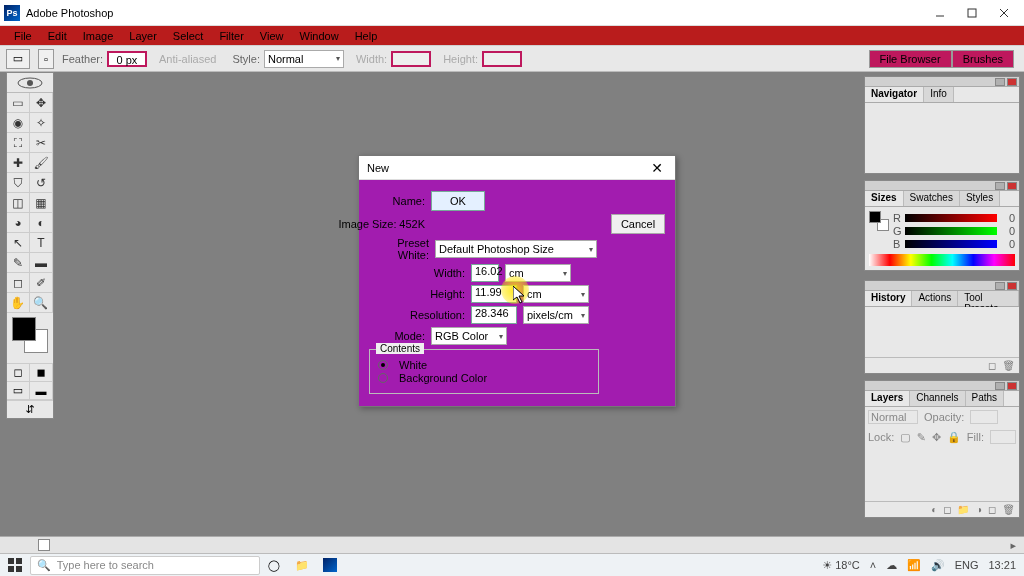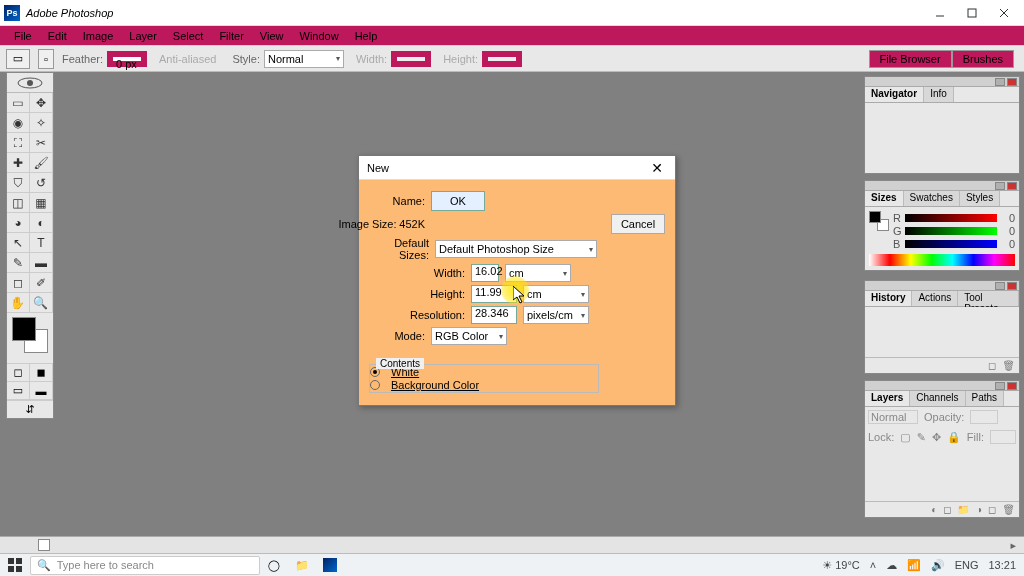--- a/index.html
+++ b/index.html
@@ -1,31 +1,31 @@
 <!DOCTYPE html>
 <html><head>
 <meta charset="utf-8">
 <style>
 * { box-sizing: border-box; margin: 0; padding: 0; font-family: Tahoma, sans-serif; font-size: 11px; }
 body { width: 1024px; height: 576px; background: #e4e4e4; overflow: hidden; position: relative; }
 
 .titlebar { height: 26px; background: #fff; display: flex; align-items: center; padding: 0 4px; border-bottom: 1px solid #ddd; }
 .titlebar .ps-icon { width: 16px; height: 16px; background: linear-gradient(135deg, #002266, #0066cc); display: flex; align-items: center; justify-content: center; margin-right: 6px; }
 .titlebar .ps-icon span { color: #fff; font-weight: bold; font-size: 9px; }
-.titlebar .title { flex: 1; font-style: italic; }
+.titlebar .title { flex: 1; }
 .titlebar .winbtn { width: 32px; height: 20px; display: flex; align-items: center; justify-content: center; cursor: default; }
 .titlebar .winbtn svg { width: 10px; height: 10px; }
 
-.menubar { height: 20px; background: #be185d; display: flex; align-items: center; padding: 0 6px; border-bottom: 1px solid #d0d0d0; }
+.menubar { height: 20px; background: #b91c1c; display: flex; align-items: center; padding: 0 6px; border-bottom: 1px solid #d0d0d0; }
 .menubar span { padding: 2px 8px; }
 
 .optionsbar { height: 26px; background: #e8e8e8; border-bottom: 1px solid #bbb; display: flex; align-items: center; padding: 0 6px; position: relative; }
 .optionsbar .tool-slot { width: 24px; height: 20px; border: 1px solid #999; background: #f0f0f0; margin-right: 8px; display:flex; align-items:center; justify-content:center;}
 .optionsbar .lbl { color: #666; margin-right: 4px; }
-.optionsbar .val { width: 40px; height: 16px; border: 6px solid #be185d; background: #fff; display: inline-block; margin-right: 12px; padding: 0 3px; line-height: 14px; }
+.optionsbar .val { width: 40px; height: 16px; border: 2px solid #be185d; background: #fff; display: inline-block; margin-right: 12px; padding: 0 3px; line-height: 14px; text-align: center; }
 .optionsbar .tabs { position: absolute; right: 10px; top: 4px; display: flex; gap: 0; }
 .optionsbar .tab { border: 1px solid #999; background: #be185d; padding: 2px 10px; height: 18px; }
 
 .workspace { position: absolute; top: 72px; left: 0; right: 0; bottom: 40px; background: #808080; }
 
 .toolbox { position: absolute; top: 72px; left: 6px; width: 48px; background: #e8e8e8; border: 1px solid #888; }
 .toolbox .eye-header { height: 20px; border-bottom: 1px solid #bbb; display: flex; align-items: center; justify-content: center; }
 .toolbox .tool-grid { display: grid; grid-template-columns: 1fr 1fr; }
 .toolbox .tool { height: 20px; border-right: 1px solid #ccc; border-bottom: 1px solid #ccc; display: flex; align-items: center; justify-content: center; color: #333; font-size: 12px;}
 .toolbox .color-area { padding: 4px; }
@@ -67,33 +67,33 @@
 
 .statusbar { position: absolute; bottom: 23px; left: 0; right: 0; height: 17px; background: #e4e4e4; border-top: 1px solid #aaa; display: flex; align-items: center; padding: 0 8px; }
 .statusbar .doc-icon { width:12px; height:12px; border:1px solid #888; background:#fff; margin-left:30px;}
 
 .taskbar { position: absolute; bottom: 0; left: 0; right: 0; height: 23px; background: #eef2f5; border-top: 1px solid #bbb; display: flex; align-items: center; }
 .taskbar .start { width: 30px; display: flex; justify-content: center; }
 .taskbar .search { flex: 0 0 230px; height: 19px; border: 1px solid #ccc; background: #fff; border-radius: 2px; display: flex; align-items: center; padding: 0 6px; color: #888; gap:6px;}
 .taskbar .tray { margin-left: auto; display: flex; align-items: center; gap: 10px; padding-right: 8px; color: #444; font-size: 10px; }
 .taskbar .tbicon { width:16px; height:16px; display:flex; align-items:center; justify-content:center; margin:0 6px;}
 
-.dialog { position: absolute; top: 155px; left: 358px; width: 318px; background: #fdba74; border: 1px solid #777; box-shadow: 2px 2px 6px rgba(0,0,0,.3); }
+.dialog { position: absolute; top: 155px; left: 358px; width: 318px; background: #a21caf; border: 1px solid #777; box-shadow: 2px 2px 6px rgba(0,0,0,.3); }
 .dialog .dlg-title { height: 24px; display: flex; align-items: center; padding: 0 8px; background: #fff; border-bottom: 1px solid #ddd; }
 .dialog .dlg-title .dlg-name { flex: 1; }
 .dialog .dlg-title .dlg-x { width: 20px; text-align: center; font-size: 14px; cursor: default; }
 .dialog .dlg-body { padding: 8px 10px 12px; position: relative; }
 .dlg-row { display: flex; align-items: center; margin: 3px 0; gap: 6px; }
 .dlg-row .dlg-lbl { text-align: right; }
 .dlg-input { height: 18px; border: 1px solid #7a9; background: #fff; padding: 0 3px; }
 .dlg-select { height: 18px; border: 1px solid #aaa; background: #fff; padding: 0 3px; display: flex; align-items: center; justify-content: space-between; }
 .dlg-select .caret { font-size: 8px; color: #555; }
 .dlg-btn { width: 54px; height: 20px; border: 1px solid #7a9; background: #e4f0ff; text-align: center; line-height: 18px; }
 .dlg-btn.cancel { background: #f0f0f0; border-color: #aaa; }
-.dlg-group { border: 1px solid #bbb; padding: 0; margin-top: 19px; position: relative; text-decoration: underline; }
+.dlg-group { border: 1px solid #bbb; padding: 8px; margin-top: 4px; position: relative; }
 .dlg-group .legend { position: absolute; top: -7px; left: 6px; background: #f0f0f0; padding: 0 4px; font-size: 10px; }
 .sel { background: #316ac5; color: #fff; }
 .radio { display: flex; align-items: center; gap: 11px; margin: 1px 0; }
 .radio .rdot { width: 10px; height: 10px; border: 1px solid #666; border-radius: 50%; display: flex; align-items: center; justify-content: center; }
 .radio .rdot.on::after { content: ''; width: 4px; height: 4px; background: #000; border-radius: 50%; }
 .cursor-hl { position: absolute; width: 28px; height: 28px; background: radial-gradient(circle, rgba(255,230,0,.9) 0%, rgba(255,230,0,.5) 60%, rgba(255,230,0,0) 100%); border-radius: 50%; pointer-events: none; }
 .cursor-arrow { position: absolute; width: 0; height: 0; pointer-events: none; }
 .cursor-arrow svg { position:absolute; top:-2px; left:-2px;}
 </style>
 </head>
@@ -318,21 +318,21 @@
       <div class="dlg-btn">OK</div>
     </div>
     <div class="dlg-row">
       <span class="dlg-lbl" style="width:56px;font-size:10px;margin-left:-42px;width:98px"><span>Image Size:</span> <span>452K</span></span>
       <div style="flex:1"></div>
       <div class="dlg-btn cancel">Cancel</div>
     </div>
 
     <div style="width:232px">
       <div class="dlg-row">
-        <span class="dlg-lbl" style="width:60px">Default Sizes:</span>
+        <span class="dlg-lbl" style="width:60px">Preset White:</span>
         <div class="dlg-select" style="width:162px">
             <span>Default Photoshop Size</span>
             <span class="caret">▾</span>
           </div>
       </div>
       <div class="dlg-row">
         <span class="dlg-lbl" style="width:96px">Width:</span>
         <div class="dlg-input" style="width:28px">16.02</div>
         <div class="dlg-select" style="width:66px">
             <span>cm</span>
@@ -402,21 +402,21 @@
   <div class="search">
     <span>🔍</span>
     <span>Type here to search</span>
   </div>
   <div class="tbicon">◯</div>
   <div class="tbicon">📁</div>
   <div class="tbicon">
       <div style="width:14px;height:14px;background:linear-gradient(135deg,#002266,#0066cc)"></div>
     </div>
   <div class="tray">
-    <span>☀ <span>19°C</span></span>
+    <span>☀ <span>18°C</span></span>
     <span>˄</span>
     <span>☁</span>
     <span>📶</span>
     <span>🔊</span>
     <span>ENG</span>
     <span>13:21</span>
   </div>
 </div>
 
 </body></html>

